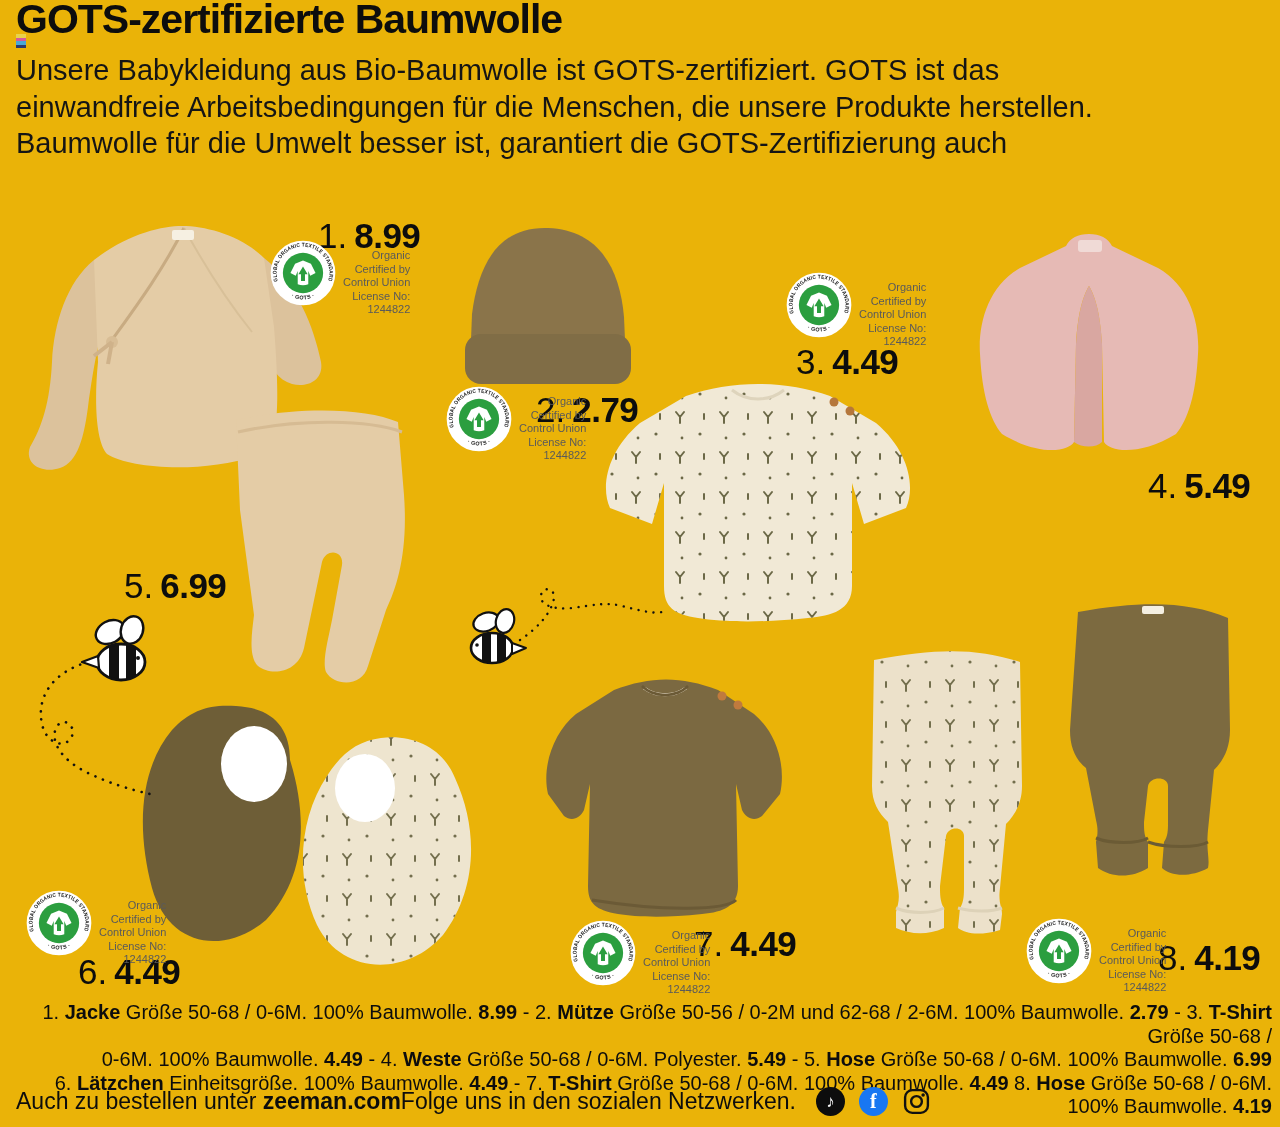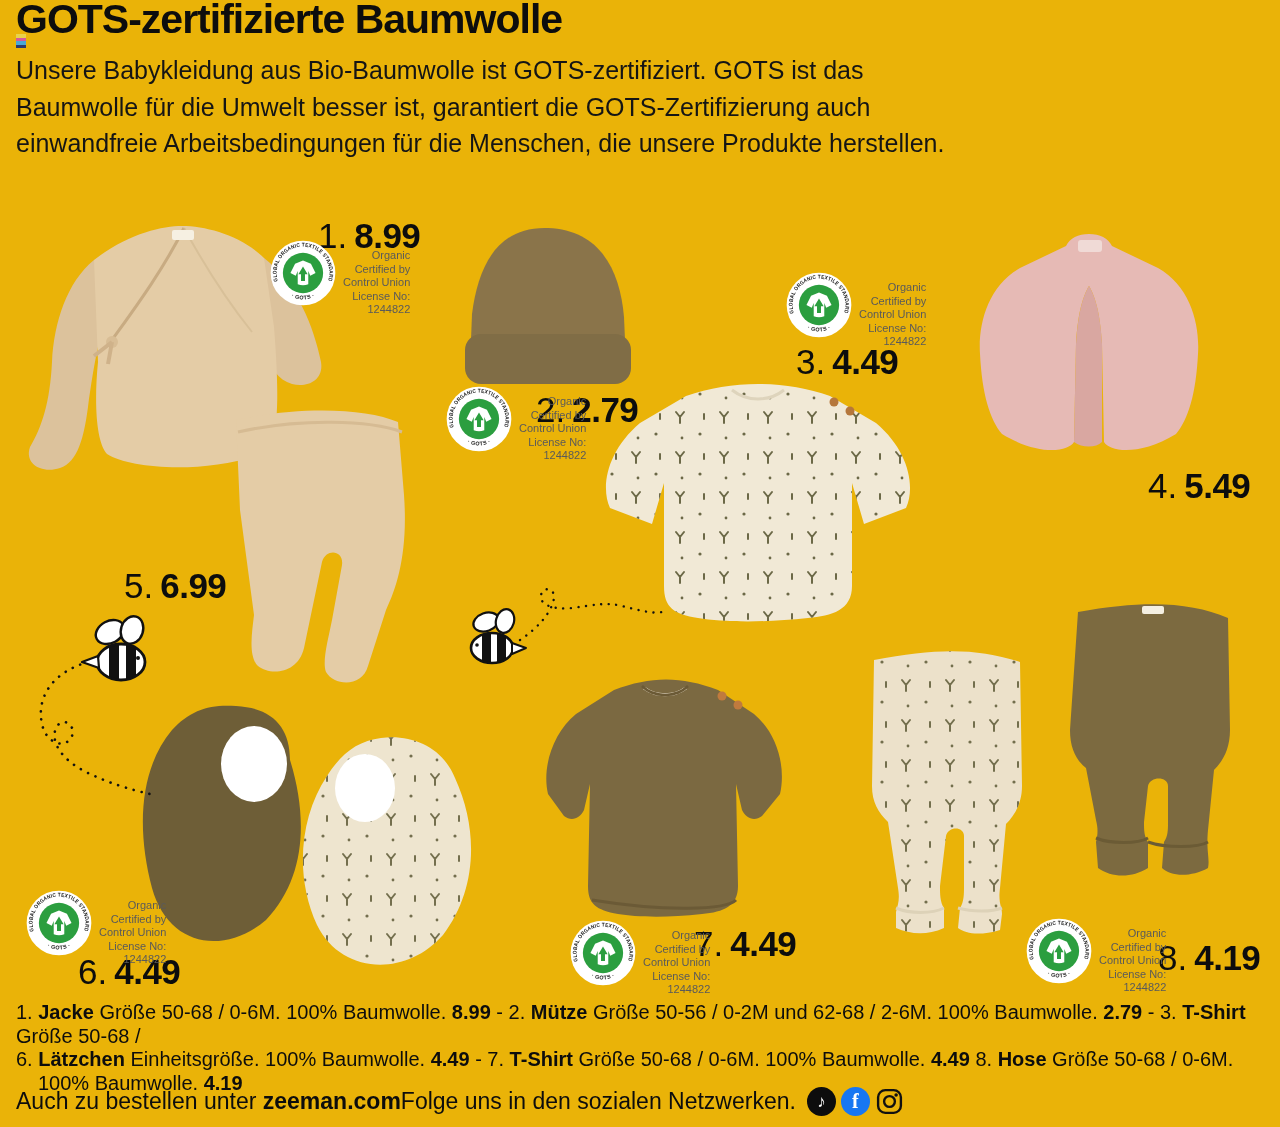--- a/index.html
+++ b/index.html
@@ -3,40 +3,40 @@
 <meta charset="utf-8">
 <style>
   * { margin:0; padding:0; box-sizing:border-box; }
   html,body { width:1280px; height:1127px; background:#fff; font-family:"Liberation Sans","DejaVu Sans",sans-serif; color:#111; }
   .page { position:relative; width:1280px; height:1127px; overflow:hidden; background:#eab308; }
 
   .reg-mark { position:absolute; left:16px; top:34px; width:10px; height:14px; z-index:5; }
   .reg-mark span { display:block; width:10px; height:3.5px; }
 
   .title { position:absolute; left:16px; top:-4px; font-size:41px; font-weight:700; letter-spacing:-1px; color:#0d0d0d; z-index:2; }
-  .intro { position:absolute; left:16px; top:52px; font-size:25px; line-height:36.5px; color:#151515; }
+  .intro { position:absolute; left:16px; top:52px; font-size:29px; line-height:36.5px; color:#151515; }
 
   .product { position:absolute; }
 
   .price { position:absolute; font-size:35px; color:#0d0d0d; white-space:nowrap; }
   .price .pnum { font-weight:400; margin-right:7px; }
   .price b { font-weight:700; letter-spacing:-0.5px; }
 
   .gots { position:absolute; width:168px; height:70px; }
   .gots-svg { position:absolute; left:0; top:0; width:66px; height:66px; }
   .ring { font-size:8.2px; font-weight:700; letter-spacing:0.45px; fill:#161616; }
   .gots-side { position:absolute; left:73px; top:9px; font-size:11px; line-height:13.5px; color:#5a5a5a; white-space:pre-line;text-align:right; }
 
-  .descriptions { position:absolute; left:16px; top:1001px; width:1256px; font-size:20px; line-height:23.5px; color:#0d0d0d; }
+  .descriptions { position:absolute; left:16px; top:1001px; width:1256px; font-size:20px; line-height:23.5px; color:#0d0d0d;text-align:right; }
   .descriptions .line.indent { margin-left:22px; }
   .descriptions b { font-weight:700; }
 
   .bottom-bar { position:absolute; left:16px; right:24px; top:1087px; display:flex; justify-content:flex-start; align-items:center; font-size:23px; color:#0d0d0d; }
   .order b { font-weight:700; }
-  .social { display:flex; align-items:center; gap:5px; }
+  .social { display:flex; align-items:center; gap:14px; }
   .social .label { margin-right:6px; }
   .icon-circle { display:inline-flex; align-items:center; justify-content:center; width:29px; height:29px; border-radius:50%; }
   .icon-tiktok { background:#0d0d0d; color:#fff; font-size:17px; font-weight:700; }
   .icon-facebook { background:#1877f2; color:#fff; font-size:20px; font-weight:700; font-family:"Liberation Serif","DejaVu Serif",serif; }
   .icon-instagram { width:29px; height:29px; }
 </style>
 </head>
 <body>
 
 <div class="page">
@@ -59,22 +59,22 @@
   <div class="reg-mark">
     <span style="background:#e8d24a"></span>
       <span style="background:#d45a9a"></span>
       <span style="background:#4aa8d8"></span>
       <span style="background:#2c3a6e"></span>
   </div>
 
   <h1 class="title">GOTS-zertifizierte Baumwolle</h1>
   <div class="intro">
       <div>Unsere Babykleidung aus Bio-Baumwolle ist GOTS-zertifiziert. GOTS ist das</div>
+      <div>einwandfreie Arbeitsbedingungen für die Menschen, die unsere Produkte herstellen.</div>
       <div>Baumwolle für die Umwelt besser ist, garantiert die GOTS-Zertifizierung auch</div>
-      <div>einwandfreie Arbeitsbedingungen für die Menschen, die unsere Produkte herstellen.</div>
     </div>
 
   <svg class="product" style="left:12px;top:212px" width="345" height="270" viewBox="0 0 345 270">
     <path d="M82,48 C55,70 42,110 40,150 C38,190 30,215 18,235 C12,252 30,262 48,256 C66,250 72,225 76,195 C82,150 90,110 100,85 Z" fill="#dcc29c"></path>
     <path d="M252,46 C285,72 302,115 309,150 C312,168 296,176 280,172 C266,168 258,155 252,138 L236,95 Z" fill="#dcc29c"></path>
     <path d="M82,48 C115,22 150,14 170,14 C195,14 230,24 252,46 L262,115 C268,190 266,228 254,240 C200,262 120,258 95,242 C84,230 82,190 86,150 Z" fill="#e4cca6"></path>
     <path d="M172,16 C150,60 120,100 100,128" stroke="#c8ab82" stroke-width="3" fill="none"></path>
     <path d="M172,16 C196,60 220,95 240,120" stroke="#d3ba93" stroke-width="2" fill="none" opacity="0.7"></path>
     <circle cx="100" cy="130" r="6" fill="#d8bd95"></circle>
     <path d="M100,130 l-18,14 M100,130 l-4,22" stroke="#cfb28a" stroke-width="4" fill="none"></path>
@@ -277,20 +277,21 @@
     </svg>
     <div class="gots-side">Organic
 Certified by
 Control Union
 License No:
 1244822</div>
   </div>
 
   <div class="descriptions">
     <div class="line"><span>1. </span><b>Jacke</b><span> Größe 50-68 / 0-6M. 100% Baumwolle. </span><b>8.99</b><span> - 2. </span><b>Mütze</b><span> Größe 50-56 / 0-2M und 62-68 / 2-6M. 100% Baumwolle. </span><b>2.79</b><span> - 3. </span><b>T-Shirt</b><span> Größe 50-68 /</span></div>
+    <div class="line indent"><span>0-6M. 100% Baumwolle. </span><b>4.49</b><span> - 4. </span><b>Weste</b><span> Größe 50-68 / 0-6M. Polyester. </span><b>5.49</b><span> - 5. </span><b>Hose</b><span> Größe 50-68 / 0-6M. 100% Baumwolle. </span><b>6.99</b></div>
     <div class="line"><span>6. </span><b>Lätzchen</b><span> Einheitsgröße. 100% Baumwolle. </span><b>4.49</b><span> - 7. </span><b>T-Shirt</b><span> Größe 50-68 / 0-6M. 100% Baumwolle. </span><b>4.49</b><span> 8. </span><b>Hose</b><span> Größe 50-68 / 0-6M.</span></div>
     <div class="line indent"><span>100% Baumwolle. </span><b>4.19</b></div>
   </div>
 
   <div class="bottom-bar">
     <div class="order">
       <span>Auch zu bestellen unter</span>
       <b>zeeman.com</b>
     </div>
     <div class="social">

